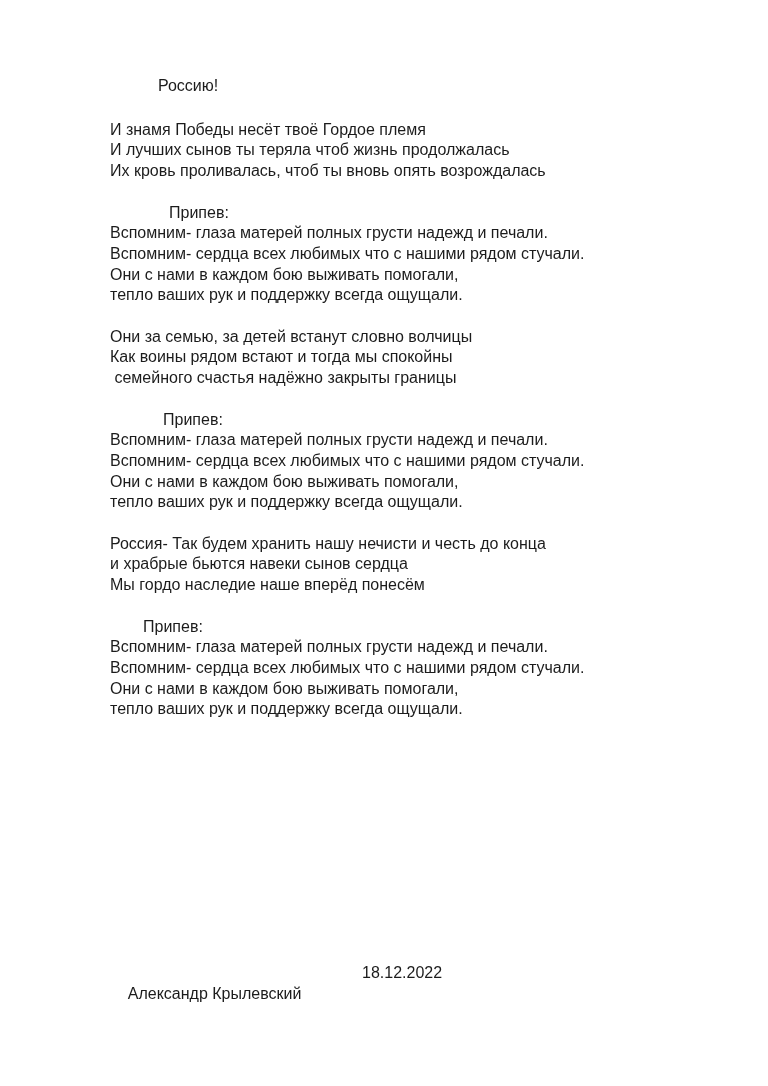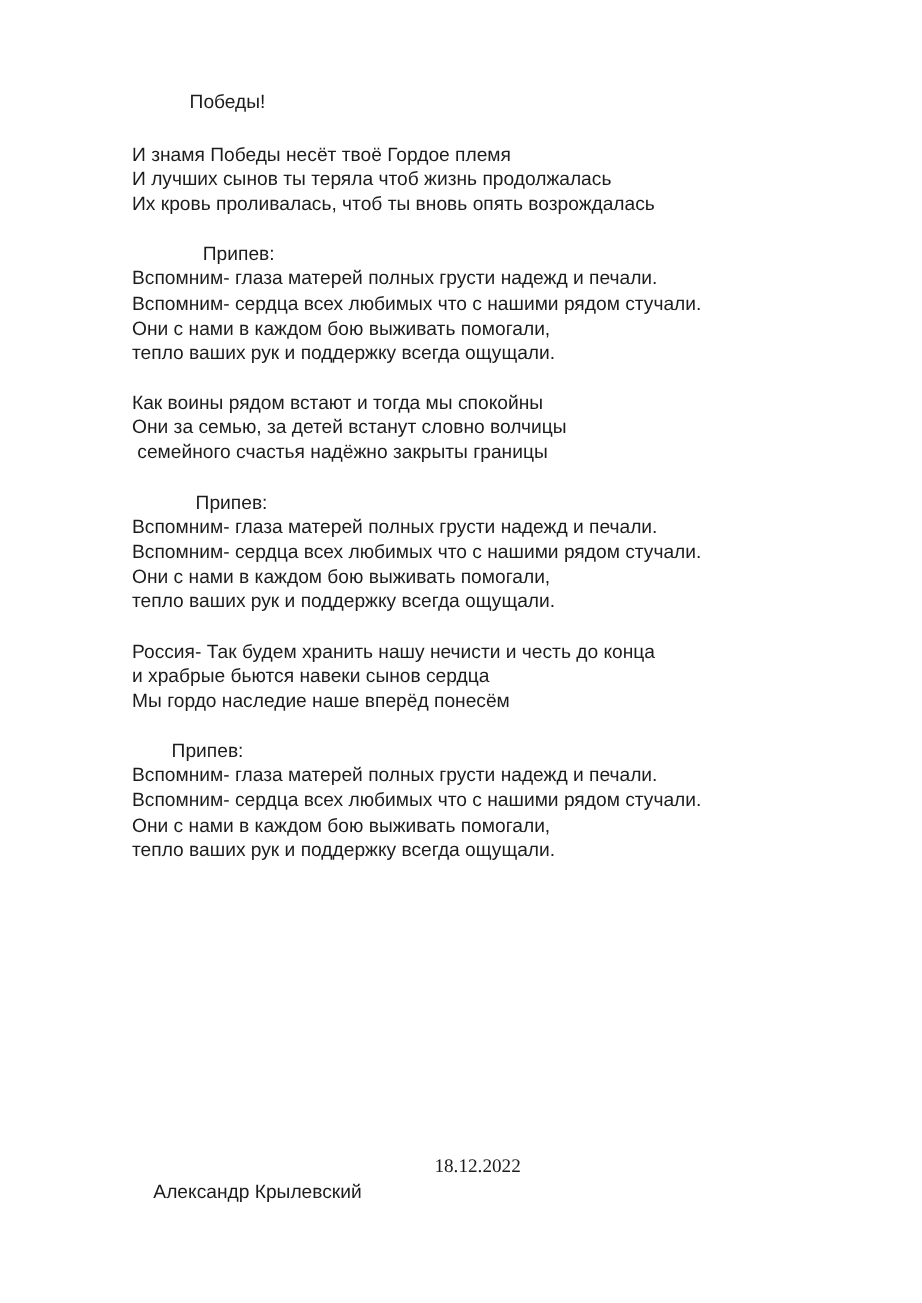--- a/index.html
+++ b/index.html
@@ -39,30 +39,29 @@
     position: absolute;
     left: 110px;
     top: 963px;
     right: 0;
     white-space: pre;
   }
   .footer-row .date {
     position: absolute;
     left: 252px;
     top: 0;
-    font-family: Liberation Serif, serif;
   }
 </style>
 </head>
 <body>
 
 <div class="page">
   <div class="content">
 
-    <div class="line title-line">Победы!</div>
+    <div class="line title-line">Россию!</div>
     <div class="gap-after-title"></div>
 
     <div>
       <div class="line">И знамя Победы несёт твоё Гордое племя</div>
       <div class="line">И лучших сынов ты теряла чтоб жизнь продолжалась</div>
       <div class="line">Их кровь проливалась, чтоб ты вновь опять возрождалась</div>
     </div>
 
     <div class="blank-line"></div>
 
@@ -70,22 +69,22 @@
       <div class="line label-ind-a">Припев:</div>
       <div class="line">Вспомним- глаза матерей полных грусти надежд и печали.</div>
       <div class="line">Вспомним- сердца всех любимых что с нашими рядом стучали.</div>
       <div class="line">Они с нами в каждом бою выживать помогали,</div>
       <div class="line">тепло ваших рук и поддержку всегда ощущали.</div>
     </div>
 
     <div class="blank-line"></div>
 
     <div>
+      <div class="line">Они за семью, за детей встанут словно волчицы</div>
       <div class="line">Как воины рядом встают и тогда мы спокойны</div>
-      <div class="line">Они за семью, за детей встанут словно волчицы</div>
       <div class="line"> семейного счастья надёжно закрыты границы</div>
     </div>
 
     <div class="blank-line"></div>
 
     <div>
       <div class="line label-ind-b">Припев:</div>
       <div class="line">Вспомним- глаза матерей полных грусти надежд и печали.</div>
       <div class="line">Вспомним- сердца всех любимых что с нашими рядом стучали.</div>
       <div class="line">Они с нами в каждом бою выживать помогали,</div>

